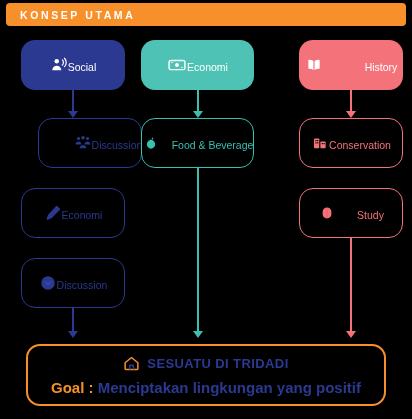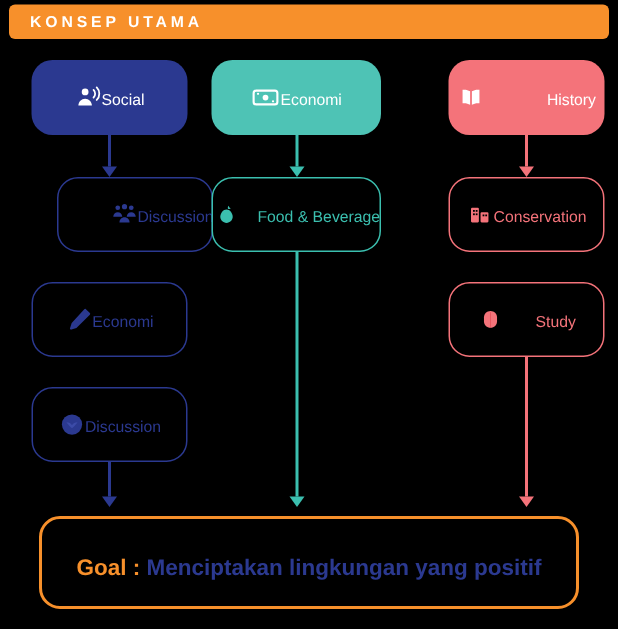--- a/index.html
+++ b/index.html
@@ -311,17 +311,26 @@
     </div>
 
     <div class="arrow a-history" style="left:45px;top:198px;height:100px;">
       <div class="shaft"></div>
         <div class="head"></div>
     </div>
   </div>
 </div>
 
 <div class="goal-box">
+  <div class="goal-title-row">
+    <span class="card-icon">
+      <svg width="17" height="17" viewBox="0 0 24 24" fill="none">
+        <path d="M3 11L12 3.5 21 11v8.5a1 1 0 0 1-1 1H4a1 1 0 0 1-1-1z" stroke="#F7902B" stroke-width="2.1" stroke-linejoin="round"></path>
+        <path d="M9.5 20.5v-6h5v6" stroke="#2B3990" stroke-width="2.1" stroke-linejoin="round"></path>
+      </svg>
+    </span>
+    <span class="goal-title">SESUATU DI TRIDADI</span>
+  </div>
   <div class="goal-sub">
     <span class="goal-key">Goal :</span>
     <span class="goal-text">Menciptakan lingkungan yang positif</span>
   </div>
 </div>
 
 </body></html>

